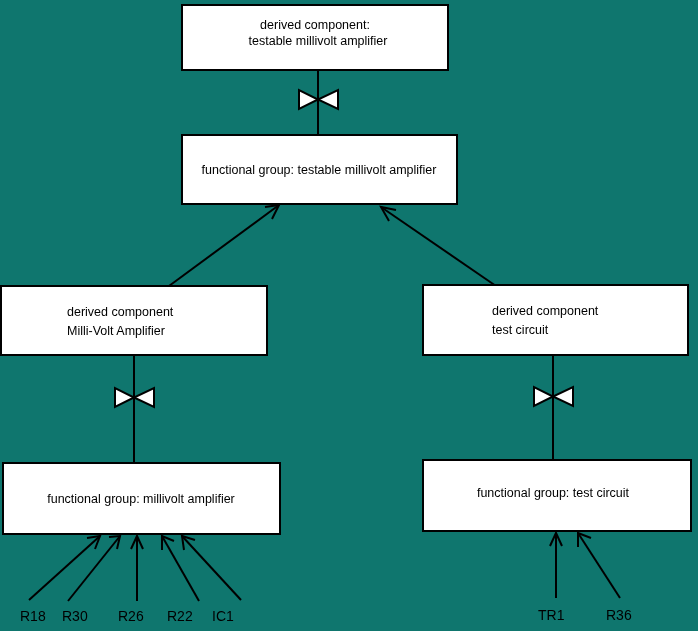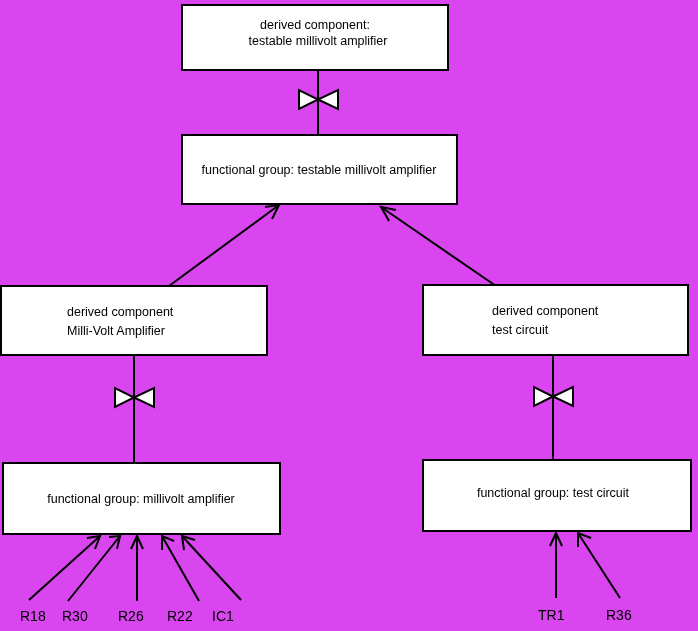--- a/index.html
+++ b/index.html
@@ -10,21 +10,21 @@
   body {
     width: 698px;
     height: 631px;
     font-family: "Liberation Sans", sans-serif;
     overflow: hidden;
   }
   #diagram-root {
     position: relative;
     width: 698px;
     height: 631px;
-    background: #d946ef;
+    background: #0f766e;
   }
   svg#diagram-canvas {
     display: block;
     width: 698px;
     height: 631px;
   }
   .box-rect {
     fill: #ffffff;
     stroke: #000000;
     stroke-width: 2;

